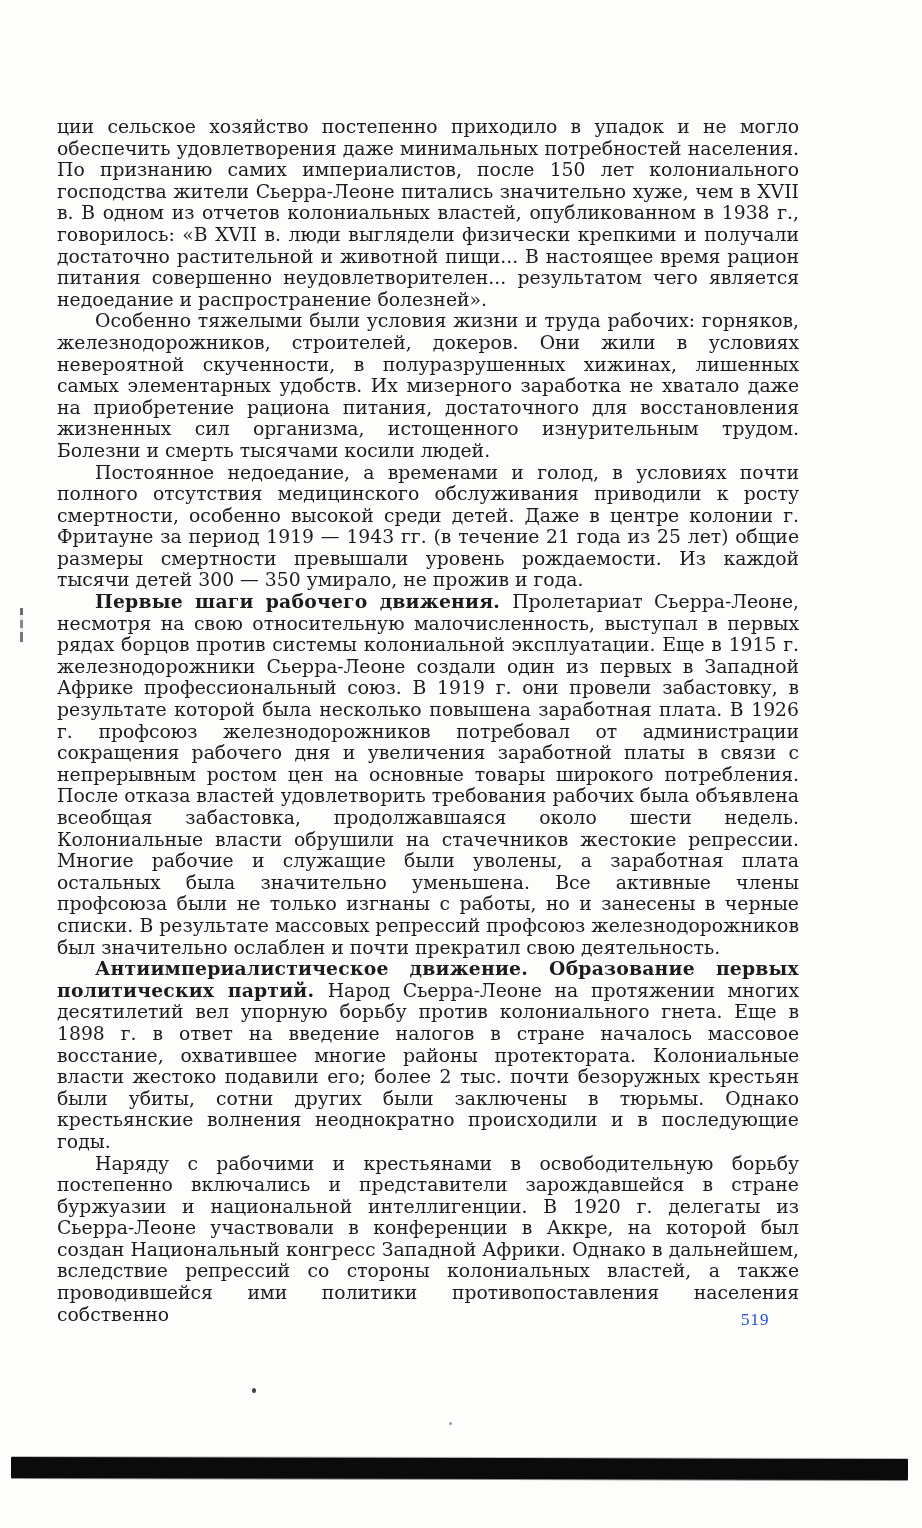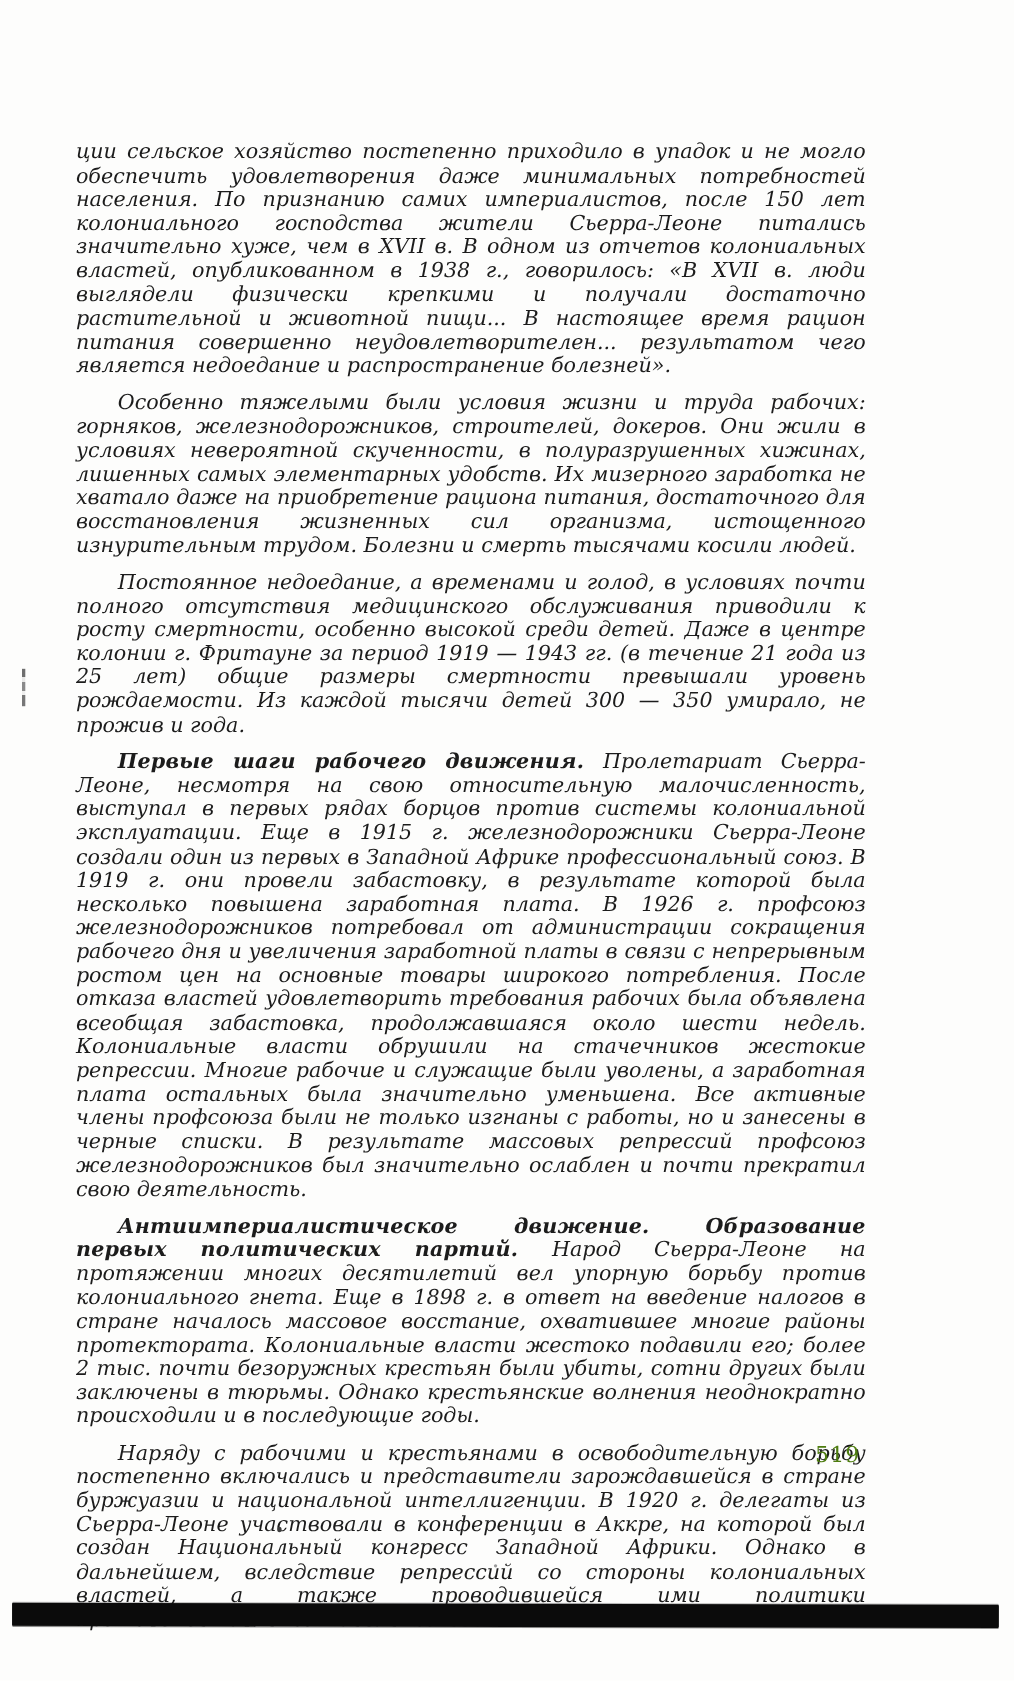--- a/index.html
+++ b/index.html
@@ -21,38 +21,38 @@
     left: 57px;
     top: 116px;
     width: 742px;
     color: #1c1c1c;
     font-size: 18.8px;
     line-height: 21.6px;
     text-align: justify;
     text-justify: inter-word;
   }
   .para {
-    margin: 12px;
+    margin: 0;
     padding: 0;
-    font-style: italic;
   }
   .para.indent {
     text-indent: 38px;
   }
   .para b {
     font-weight: bold;
     letter-spacing: 0.2px;
   }
   .page-number {
     position: absolute;
     left: 741px;
     top: 1310px;
-    color: #4d7c0f;
-    font-size: 20px;
+    color: #1d4ed8;
+    font-size: 17px;
     letter-spacing: 1px;
+    font-family: Liberation Serif, serif;
   }
   
   .margin-mark {
     position: absolute;
     left: 20px;
     top: 608px;
     width: 3px;
     height: 34px;
     background: repeating-linear-gradient(
       to bottom,

